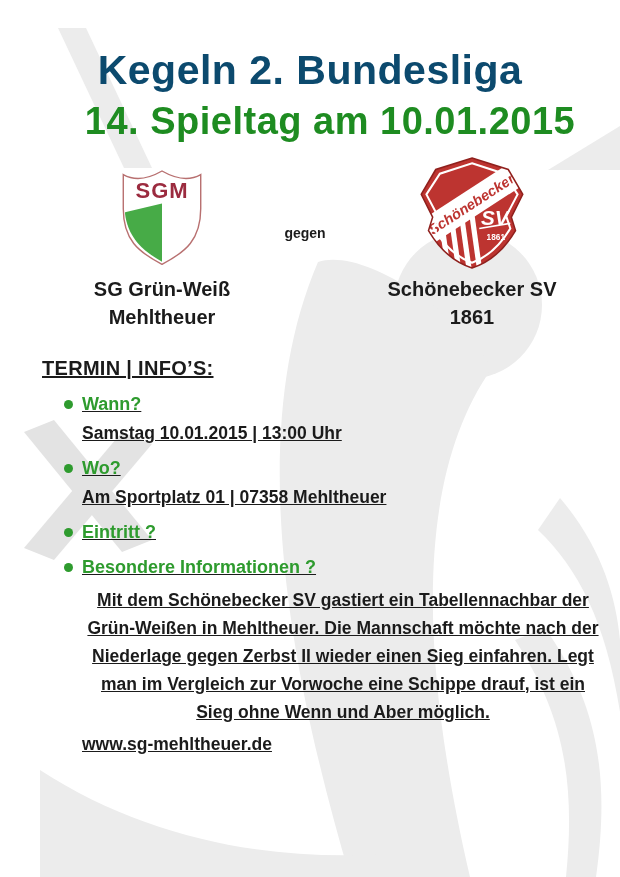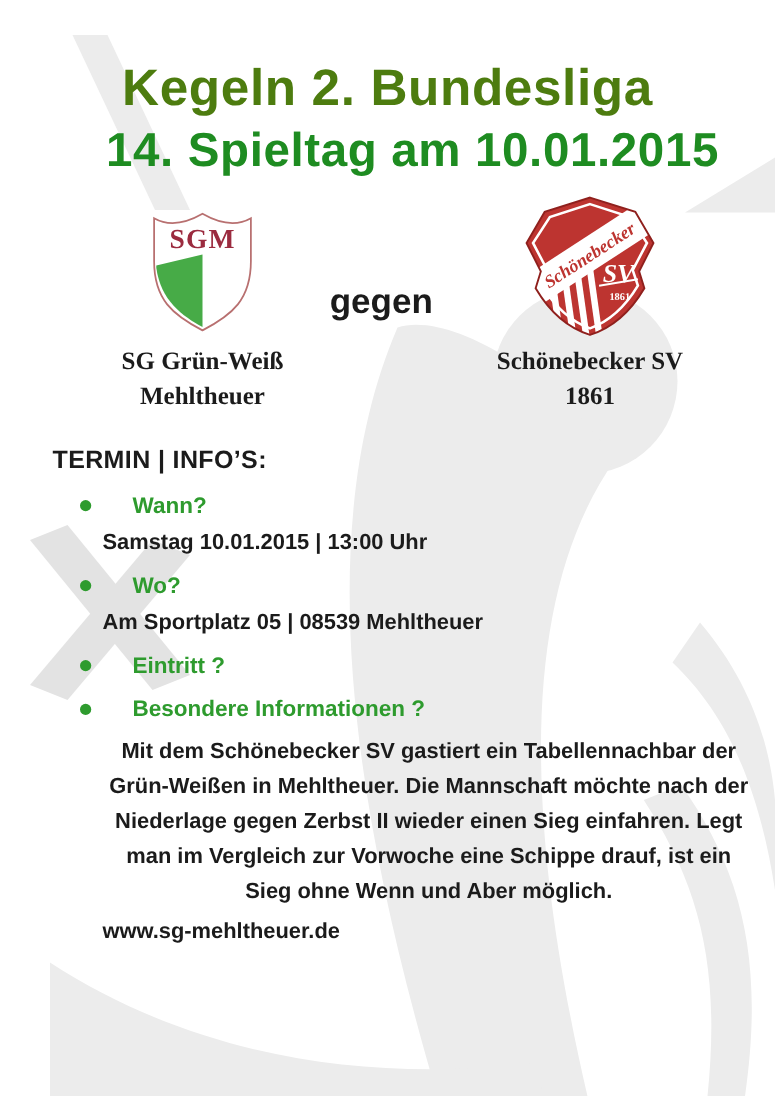--- a/index.html
+++ b/index.html
@@ -2,32 +2,32 @@
 <html><head>
 <meta charset="utf-8">
 <style>
   html,body{margin:0;padding:0;background:#fff;}
   .page{
     position:relative;width:620px;height:877px;background:#ffffff;overflow:hidden;
     font-family:"Liberation Sans",sans-serif;font-weight:bold;color:#1b1b1b;
   }
   .watermark{position:absolute;left:0;top:0;width:620px;height:877px;}
   .content{position:relative;z-index:1;}
-  .title{margin:48px 0 0 0;text-align:center;font-size:41px;line-height:1.1;color:#4d7c0f;letter-spacing:0.5px;}
+  .title{margin:48px 0 0 0;text-align:center;font-size:41px;line-height:1.1;color:#0c4a6e;letter-spacing:0.5px;}
   .subtitle{margin:8px 0 0 0;text-align:center;font-size:38px;line-height:1.1;color:#1e8c21;letter-spacing:0.5px;padding-left:40px;}
   .matchup{display:flex;margin:20px 26px 0 34px;}
-  .team{width:256px;text-align:center;font-family:Liberation Serif, serif;}
+  .team{width:256px;text-align:center;}
   .team-away{width:244px;}
-  .versus{flex:1;text-align:center;padding-top:62px;font-size:28px;margin-left:-30px;}
+  .versus{flex:1;text-align:center;padding-top:62px;font-size:14px;margin-left:-30px;}
   .crest{display:block;margin:0 auto 8px auto;}
   .crest-away{margin-top:-8px;margin-bottom:4px;}
   .team-name{font-size:20px;line-height:1.4;}
-  .info{margin:26px 0 15px 42px;}
+  .info{margin:26px 0 15px 42px;text-decoration:underline;}
   .info-heading{font-size:20px;letter-spacing:0.3px;}
-  .bullet-row{display:flex;align-items:center;margin:14px 0 8px 22px;gap:24px;}
+  .bullet-row{display:flex;align-items:center;margin:14px 0 8px 22px;}
   .dot{width:9px;height:9px;border-radius:50%;background:#2e9b2e;margin-right:9px;flex:0 0 auto;}
   .bullet-label{color:#2e9b2e;font-size:18px;}
   .sub-line{margin:8px 0 8px 40px;font-size:17.5px;}
   .paragraph{margin:8px 0 4px 40px;width:522px;font-size:17.5px;line-height:28px;text-align:center;}
 </style>
 </head>
 <body>
 
 <div class="page">
 
@@ -107,21 +107,21 @@
       <div class="bullet-row">
         <span class="dot"></span>
         <span class="bullet-label">Wann?</span>
       </div>
       <div class="sub-line">Samstag 10.01.2015 | 13:00 Uhr</div>
 
       <div class="bullet-row">
         <span class="dot"></span>
         <span class="bullet-label">Wo?</span>
       </div>
-      <div class="sub-line">Am Sportplatz 05 | 08539 Mehltheuer</div>
+      <div class="sub-line">Am Sportplatz 01 | 07358 Mehltheuer</div>
 
       <div class="bullet-row">
         <span class="dot"></span>
         <span class="bullet-label">Eintritt ?</span>
       </div>
 
       <div class="bullet-row">
         <span class="dot"></span>
         <span class="bullet-label">Besondere Informationen ?</span>
       </div>

